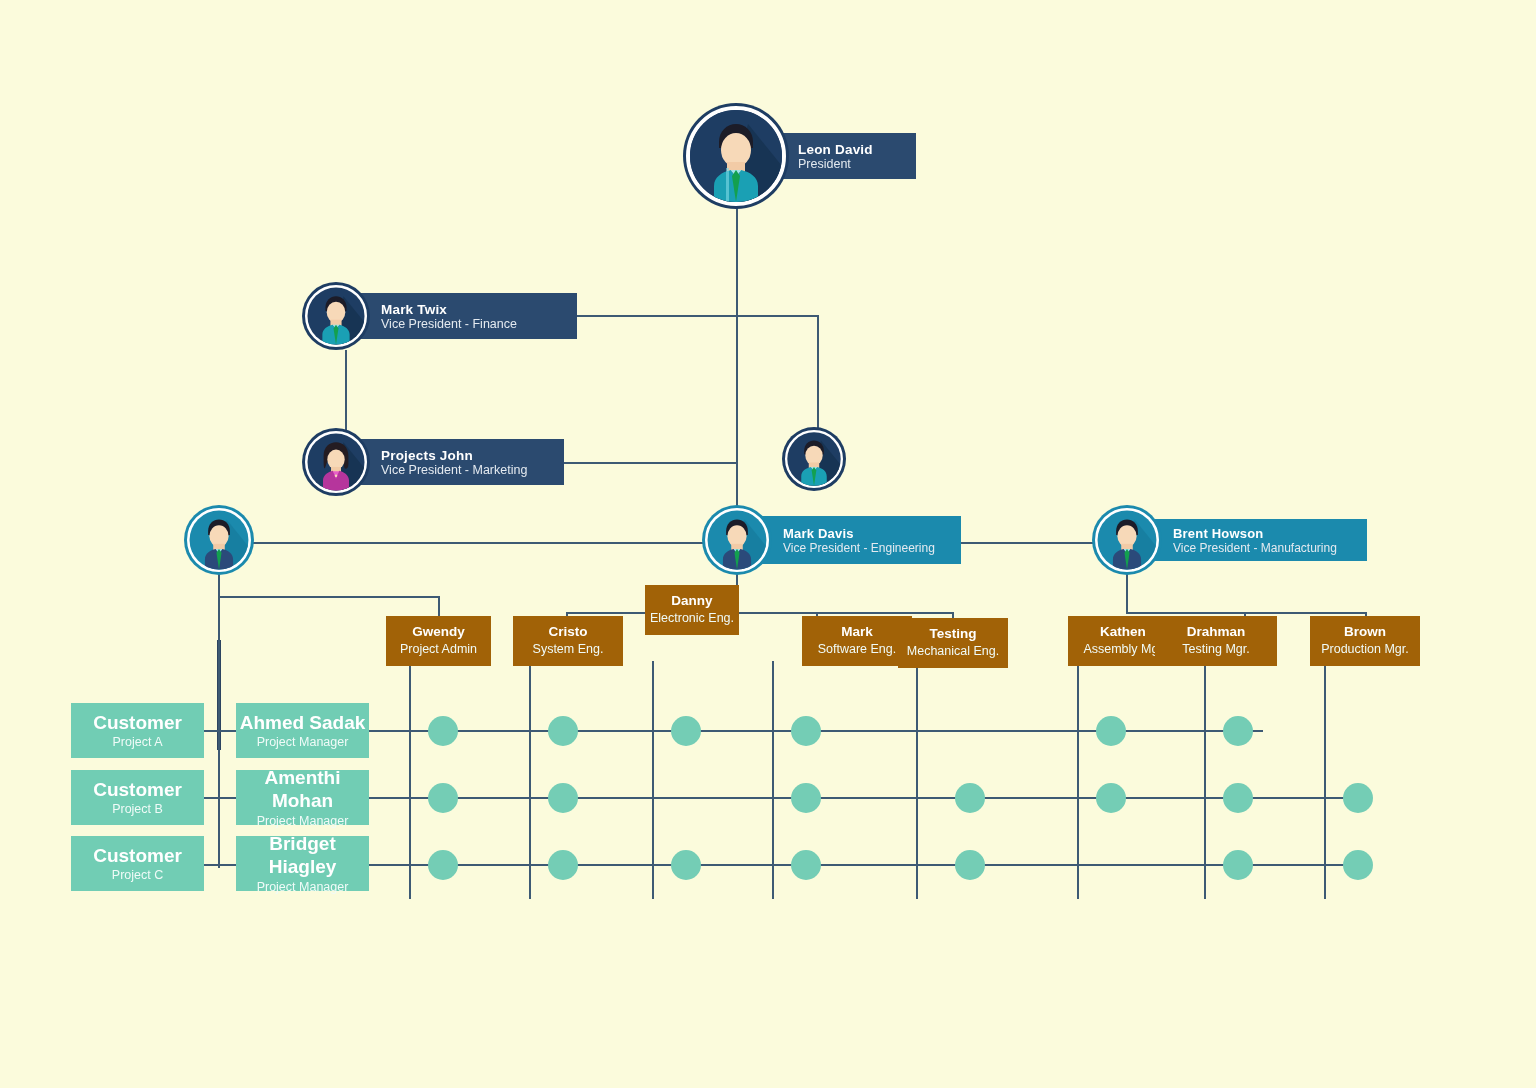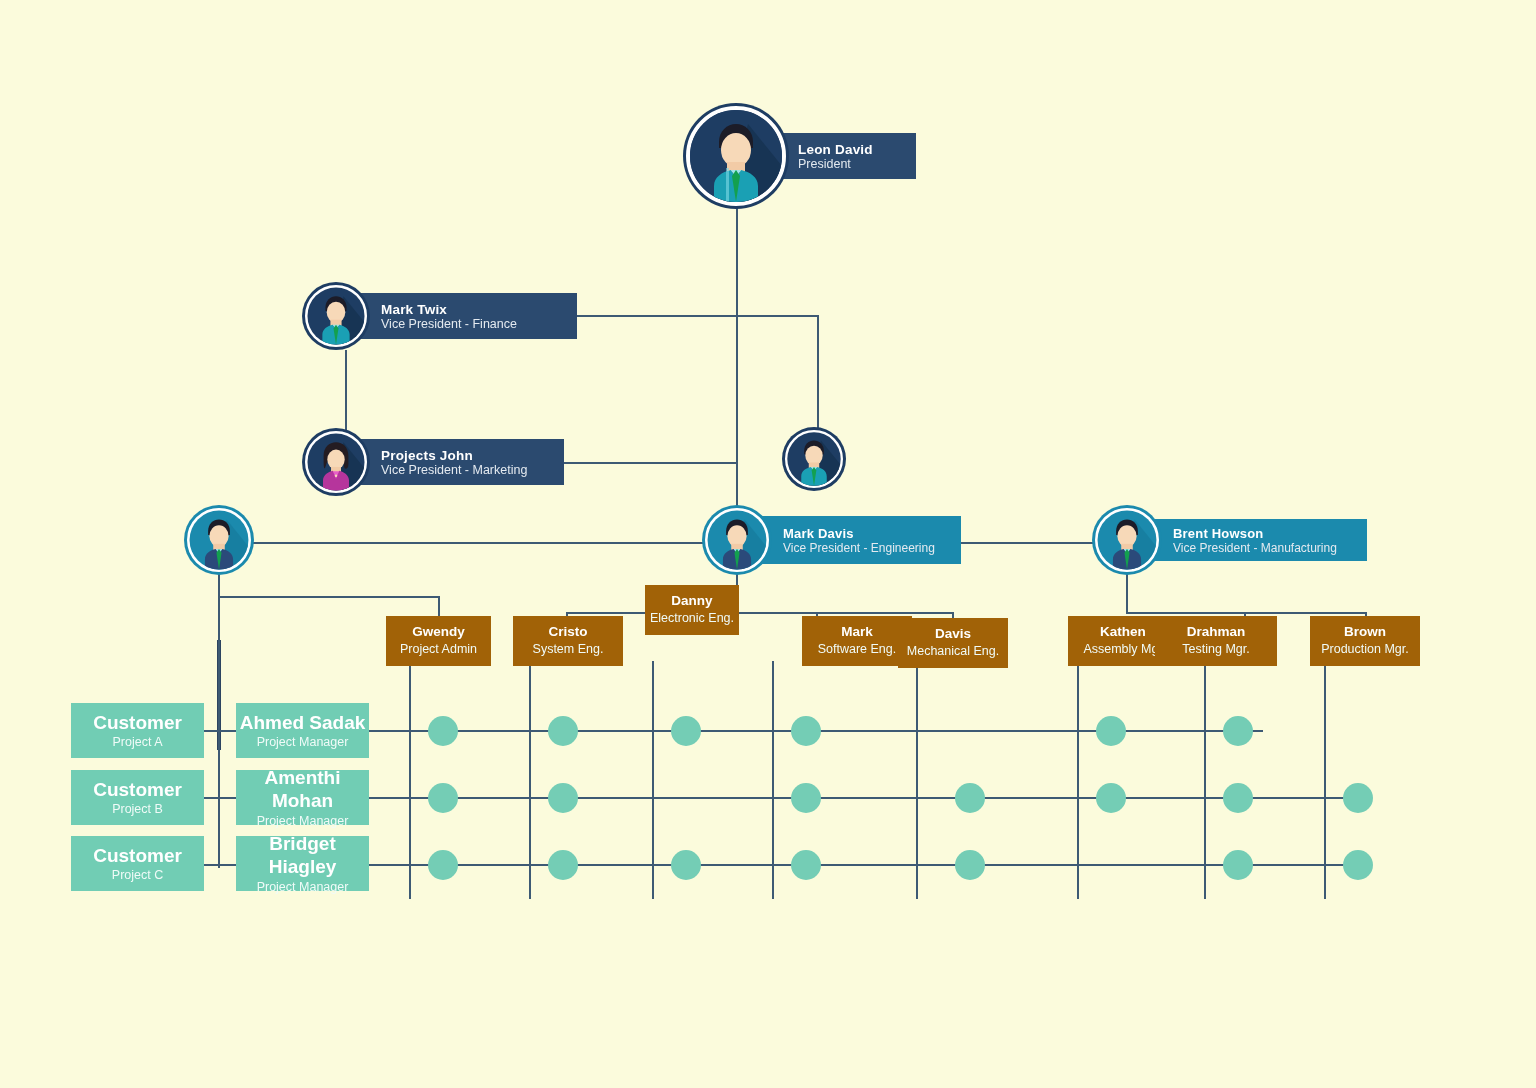--- a/index.html
+++ b/index.html
@@ -322,21 +322,21 @@
   </div>
   <div class="box dept" style="left:637px;top:585px;width:94px;height:50px;margin-left:8px;">
     <div class="t1">Danny</div>
     <div class="t2">Electronic Eng.</div>
   </div>
   <div class="box dept" style="left:802px;top:616px;width:110px;height:50px;">
     <div class="t1">Mark</div>
     <div class="t2">Software Eng.</div>
   </div>
   <div class="box dept" style="left:898px;top:618px;width:110px;height:50px;">
-    <div class="t1">Davis</div>
+    <div class="t1">Testing</div>
     <div class="t2">Mechanical Eng.</div>
   </div>
   <div class="box dept" style="left:1068px;top:616px;width:110px;height:50px;">
     <div class="t1">Kathen</div>
     <div class="t2">Assembly Mgr</div>
   </div>
   <div class="box dept" style="left:1155px;top:616px;width:122px;height:50px;">
     <div class="t1">Drahman</div>
     <div class="t2">Testing Mgr.</div>
   </div>

